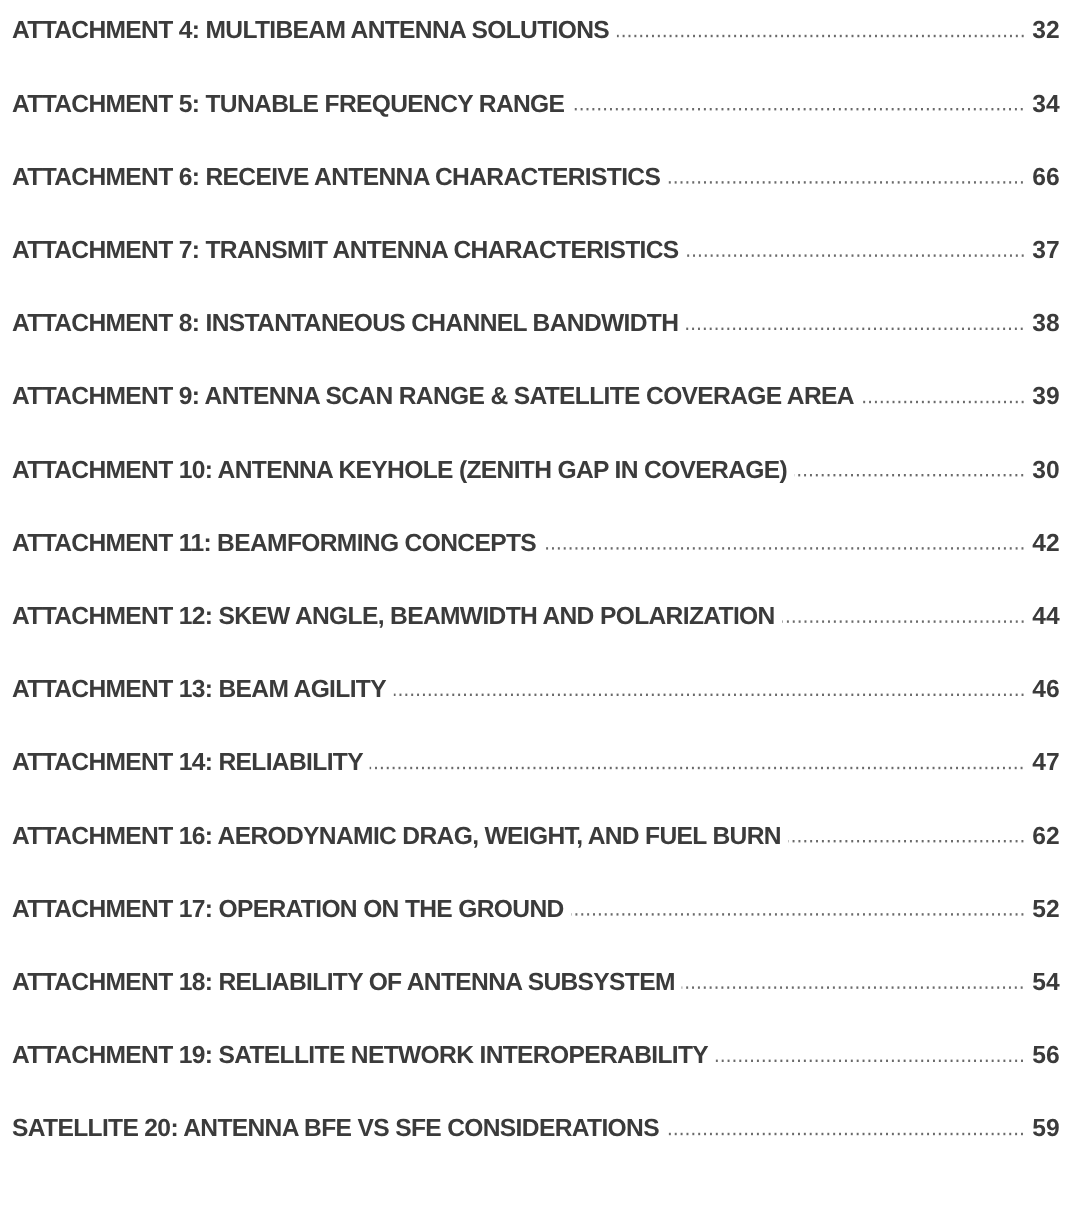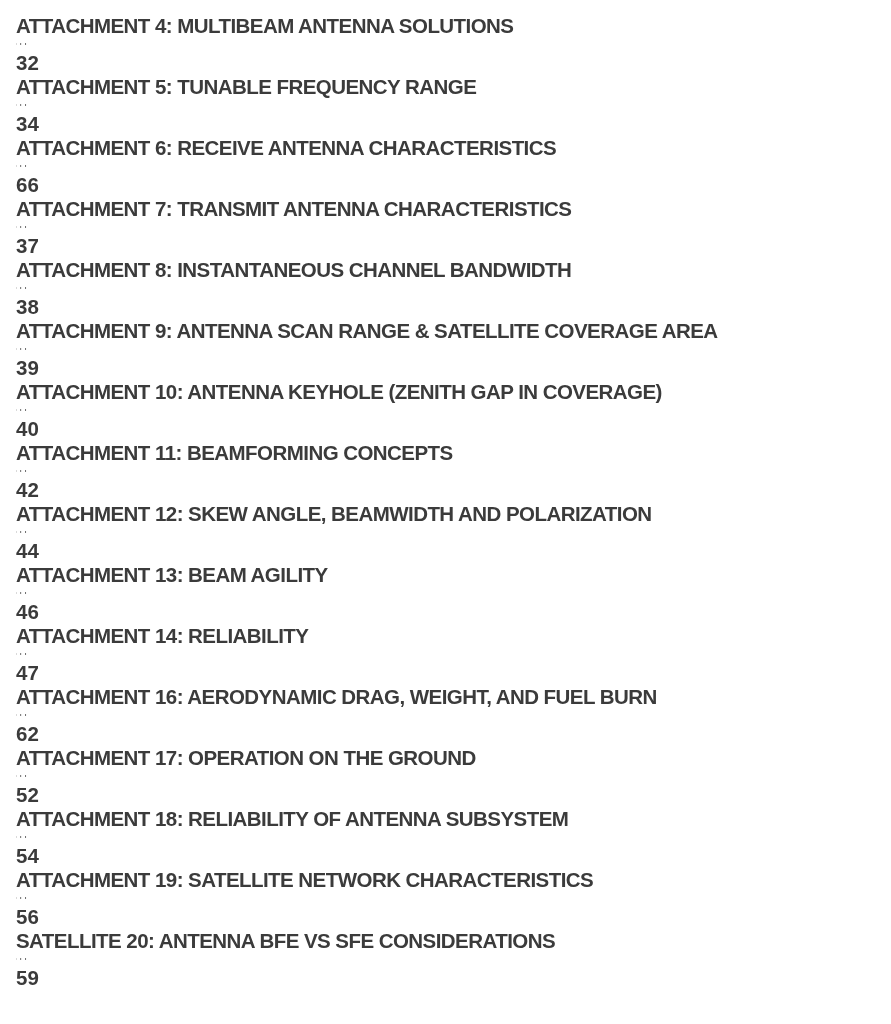--- a/index.html
+++ b/index.html
@@ -26,21 +26,20 @@
     }
     .toc-row {
       display: flex;
       align-items: baseline;
       height: 61px;
       white-space: nowrap;
       font-weight: bold;
       font-size: 20.5px;
       letter-spacing: -0.55px;
       line-height: 24px;
-      flex-direction: column;
     }
     .toc-title {
       flex: 0 0 auto;
       transform-origin: left center;
     }
     .toc-leader {
       flex: 1 1 auto;
       margin: 0 6px 0 6px;
       height: 2px;
       align-self: baseline;
@@ -87,21 +86,21 @@
     <span class="toc-page">38</span>
   </li>
   <li class="toc-row">
     <span class="toc-title">ATTACHMENT 9: ANTENNA SCAN RANGE &amp; SATELLITE COVERAGE AREA</span>
     <span class="toc-leader"></span>
     <span class="toc-page">39</span>
   </li>
   <li class="toc-row">
     <span class="toc-title">ATTACHMENT 10: ANTENNA KEYHOLE (ZENITH GAP IN COVERAGE)</span>
     <span class="toc-leader"></span>
-    <span class="toc-page">40</span>
+    <span class="toc-page">30</span>
   </li>
   <li class="toc-row">
     <span class="toc-title">ATTACHMENT 11: BEAMFORMING CONCEPTS</span>
     <span class="toc-leader"></span>
     <span class="toc-page">42</span>
   </li>
   <li class="toc-row">
     <span class="toc-title">ATTACHMENT 12: SKEW ANGLE, BEAMWIDTH AND POLARIZATION</span>
     <span class="toc-leader"></span>
     <span class="toc-page">44</span>
@@ -125,21 +124,21 @@
     <span class="toc-title">ATTACHMENT 17: OPERATION ON THE GROUND</span>
     <span class="toc-leader"></span>
     <span class="toc-page">52</span>
   </li>
   <li class="toc-row">
     <span class="toc-title">ATTACHMENT 18: RELIABILITY OF ANTENNA SUBSYSTEM</span>
     <span class="toc-leader"></span>
     <span class="toc-page">54</span>
   </li>
   <li class="toc-row">
-    <span class="toc-title">ATTACHMENT 19: SATELLITE NETWORK CHARACTERISTICS</span>
+    <span class="toc-title">ATTACHMENT 19: SATELLITE NETWORK INTEROPERABILITY</span>
     <span class="toc-leader"></span>
     <span class="toc-page">56</span>
   </li>
   <li class="toc-row">
     <span class="toc-title">SATELLITE 20: ANTENNA BFE VS SFE CONSIDERATIONS</span>
     <span class="toc-leader"></span>
     <span class="toc-page">59</span>
   </li>
 </ul>
 

